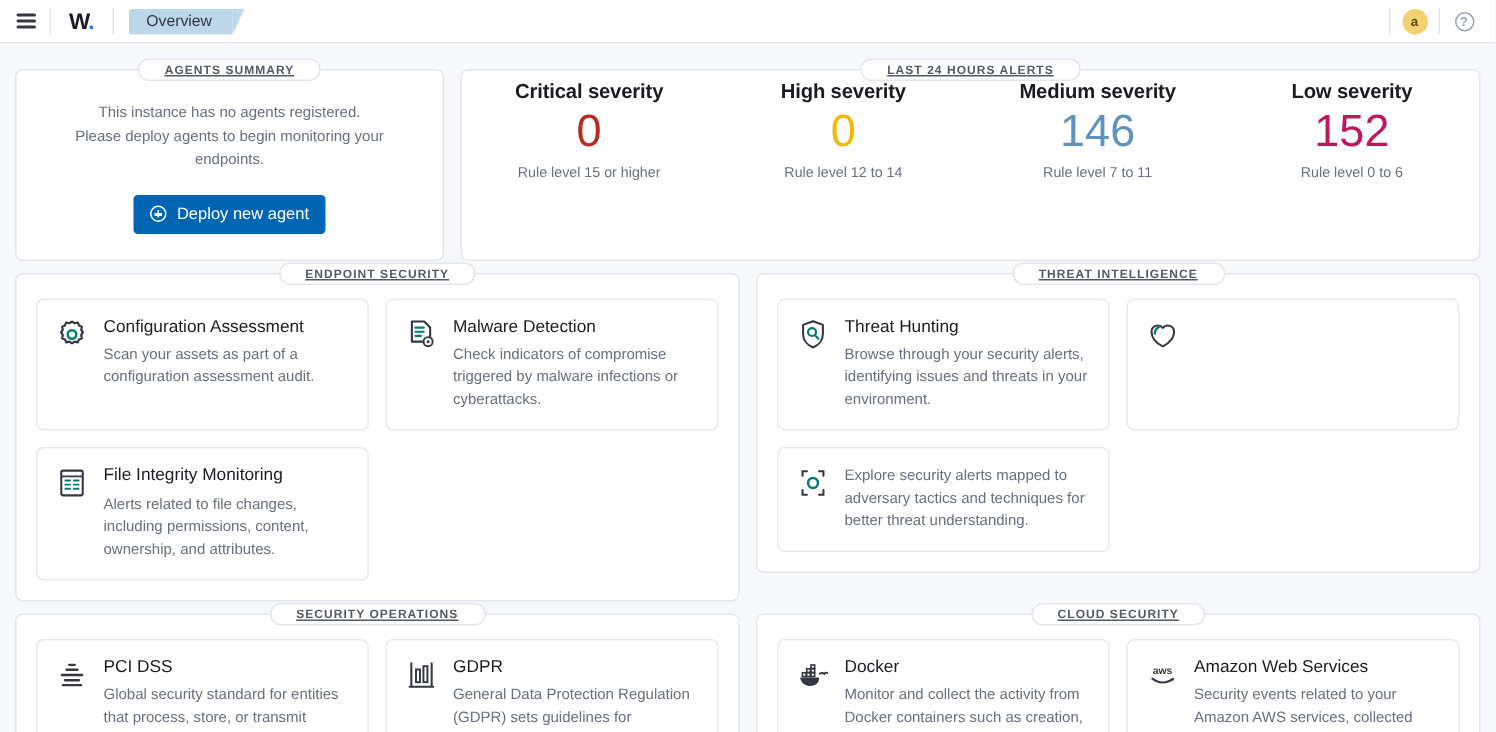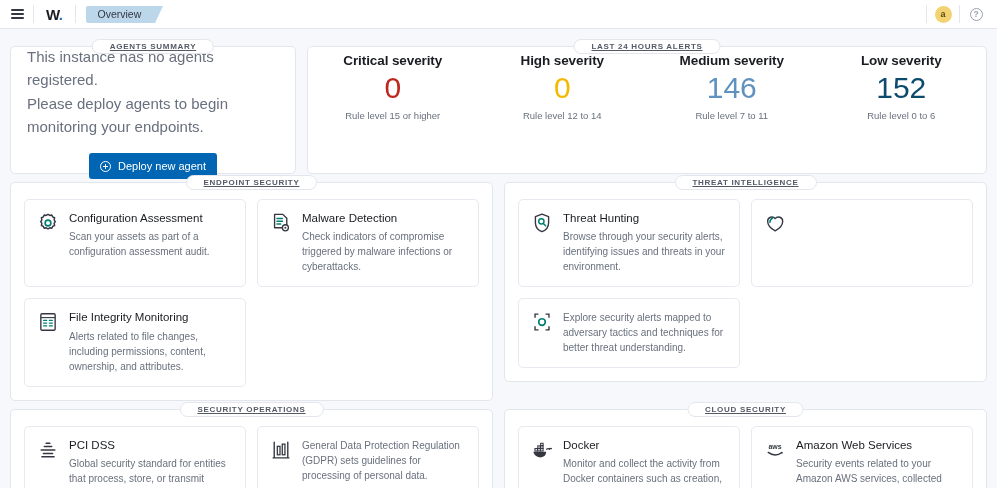--- a/index.html
+++ b/index.html
@@ -105,22 +105,22 @@
   .agents-panel { width: 286px; height: 128px; flex: 0 0 286px; }
   .alerts-panel { flex: 1; height: 128px; }
 
   .agents-body {
     height: 100%;
     display: flex; flex-direction: column;
     align-items: center; justify-content: center;
     padding: 14px 16px 10px;
   }
   .agents-msg {
-    font-size: 15px; color: #69707d; line-height: 1.55;
-    text-align: left; margin-bottom: 15px;
+    font-size: 10px; color: #69707d; line-height: 1.55;
+    text-align: center; margin-bottom: 15px;
   }
   .deploy-btn {
     background: #0065b3;
     color: #ffffff;
     border: none;
     border-radius: 3px;
     font-size: 11px;
     font-family: "Liberation Sans", sans-serif;
     padding: 7px 11px;
     display: flex; align-items: center; gap: 7px;
@@ -240,21 +240,21 @@
             <div class="sev-value" style="color:#f5b800">0</div>
             <div class="sev-sub">Rule level 12 to 14</div>
           </div>
           <div class="sev">
             <div class="sev-label">Medium severity</div>
             <div class="sev-value" style="color:#6092c0">146</div>
             <div class="sev-sub">Rule level 7 to 11</div>
           </div>
           <div class="sev">
             <div class="sev-label">Low severity</div>
-            <div class="sev-value" style="color:#0c4a6e">152</div>
+            <div class="sev-value" style="color:#be185d">152</div>
             <div class="sev-sub">Rule level 0 to 6</div>
           </div>
         </div>
     </div>
 
   </div>
 
   <div class="cols">
     <div class="col">
       <div class="panel section-panel">
@@ -361,20 +361,21 @@
             </div>
             <div class="card">
               <div class="card-icon">
                 <svg viewBox="0 0 24 24" fill="none">
                   <path class="dark" stroke-width="1.5" stroke-linecap="round" d="M4.6 3.4v16.2M19.4 3.4v16.2M3.4 20.6h17.2"></path>
                   <rect x="8" y="8" width="2.9" height="9.2" class="dark" stroke-width="1.4"></rect>
                   <rect x="13.4" y="5.6" width="2.9" height="11.6" class="dark" stroke-width="1.4"></rect>
                 </svg>
               </div>
               <div class="card-text">
+                <div class="card-title">GDPR</div>
                 <div class="card-desc">General Data Protection Regulation (GDPR) sets guidelines for processing of personal data.</div>
               </div>
             </div>
           </div>
       </div>
     </div>
     <div class="col">
       <div class="panel section-panel">
         <div class="panel-title">CLOUD SECURITY</div>
         <div class="cards" id="cards-3">

